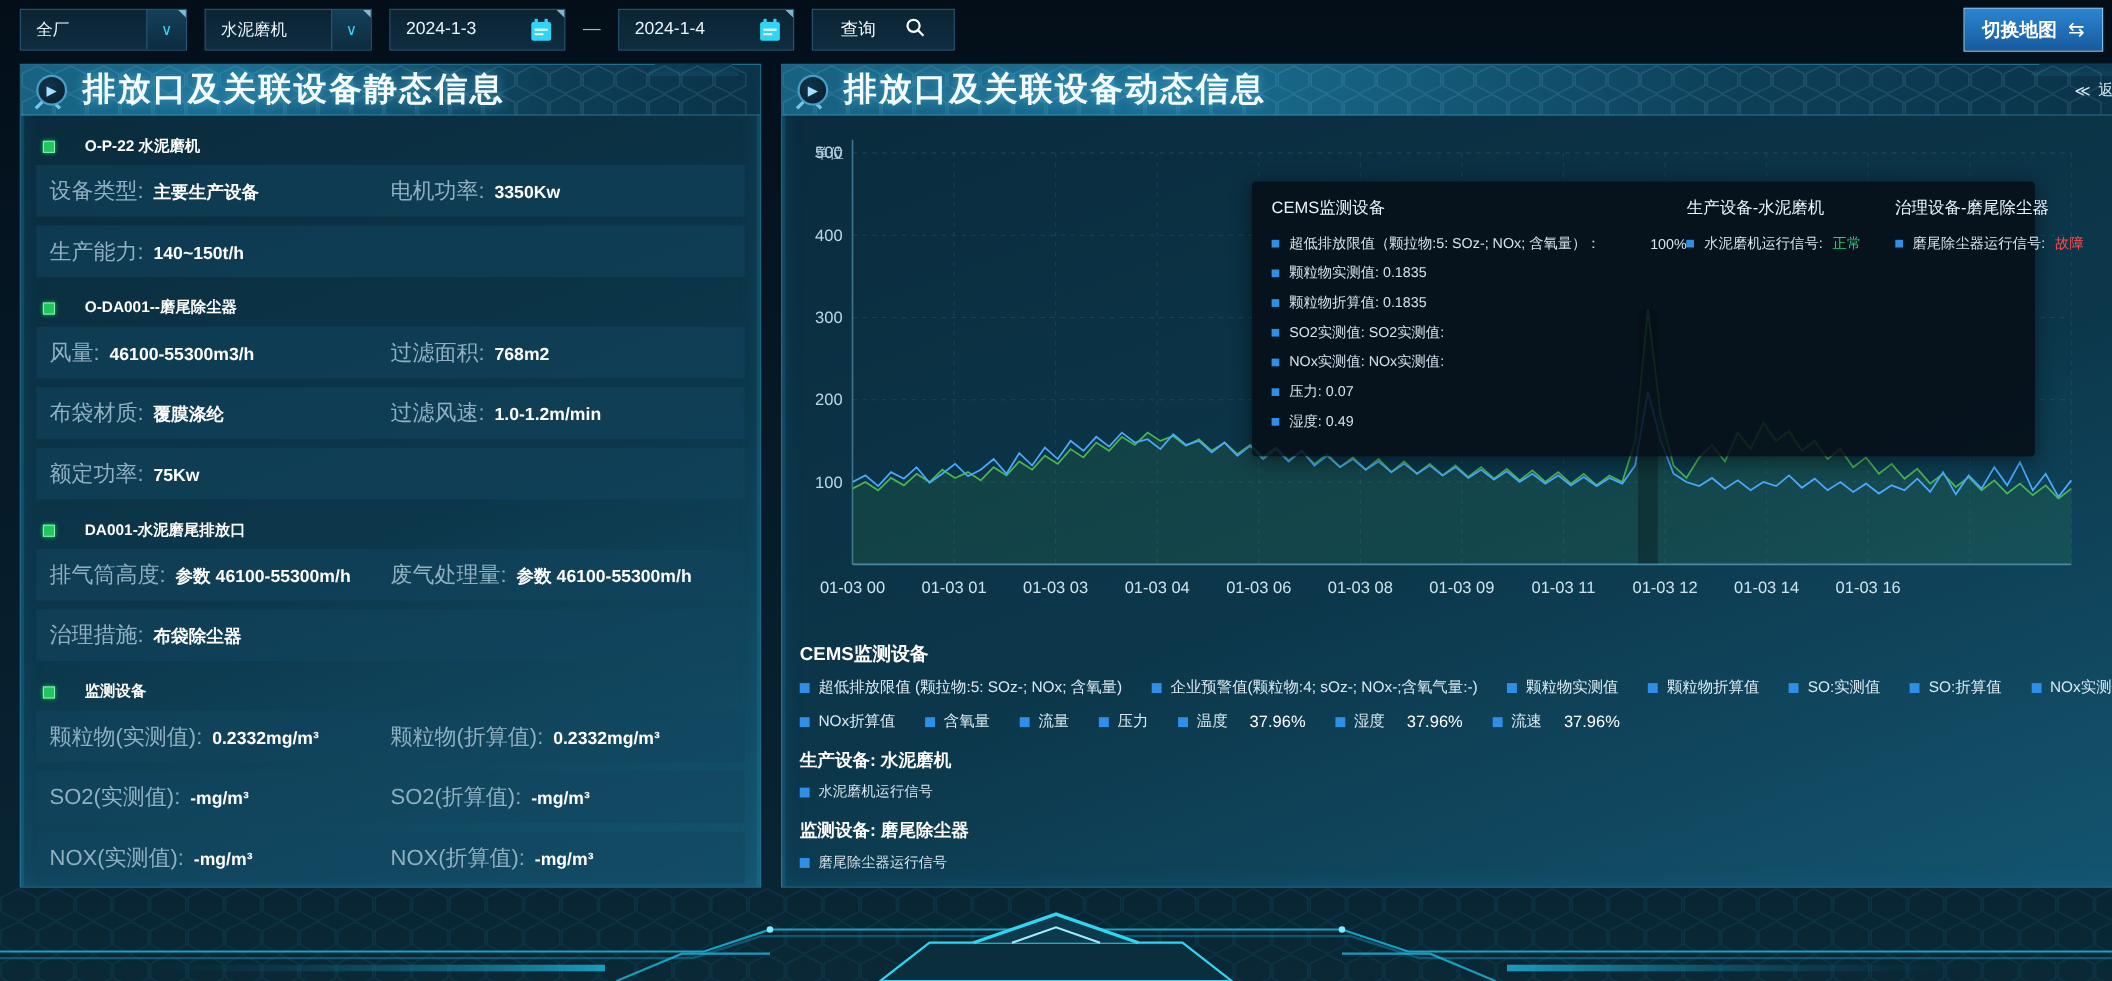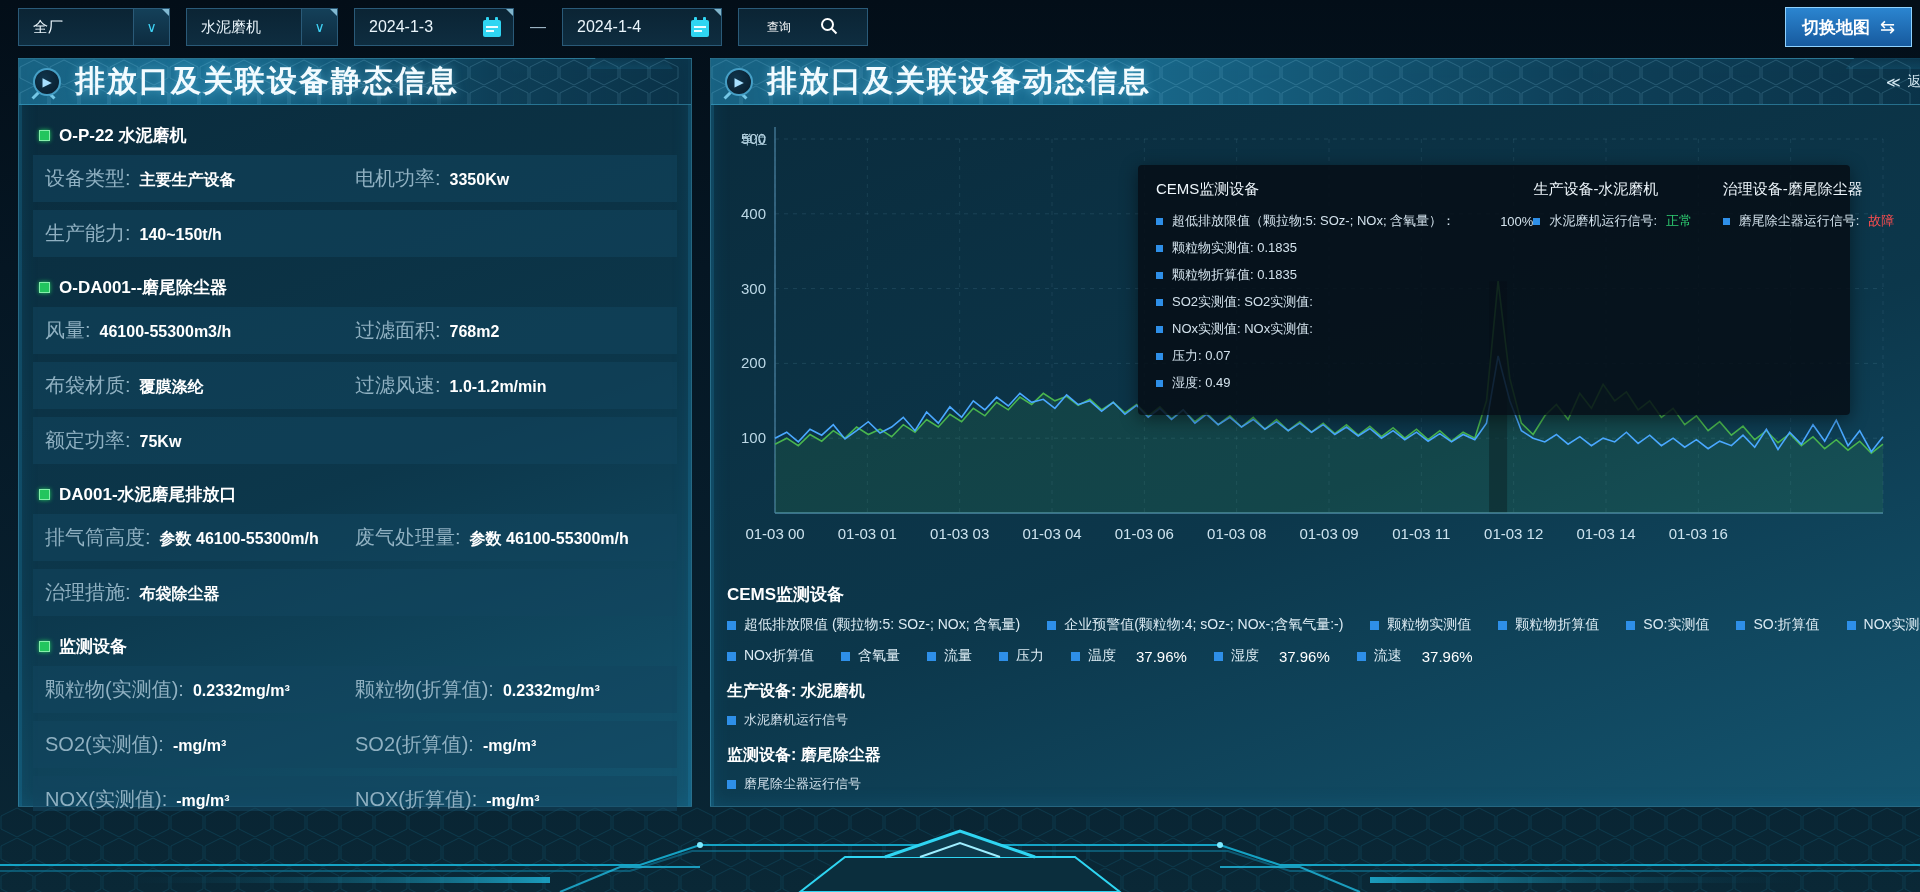--- a/index.html
+++ b/index.html
@@ -18,21 +18,21 @@
   }
   .control::after { content:''; position:absolute; top:0; right:0; border-top:7px solid #9fd9f2; border-left:7px solid transparent; opacity:.8; }
   .select { width:152px; justify-content:space-between; padding-left:14px; font-size:15px; color:#eaf5fb; cursor:pointer; }
   .chev-box { width:36px; height:100%; border-left:1px solid #2a5a78;
     background:linear-gradient(180deg,#144059,#0d2c40); display:flex; align-items:center; justify-content:center;
     color:#3fd2f5; font-size:14px; }
   .datebox { width:160px; justify-content:space-between; padding-left:14px; font-size:16px; color:#eaf5fb; cursor:pointer; }
   .cal-box { width:42px; height:100%; display:flex; align-items:center; justify-content:center; }
   .dash { color:#9fb9c8; font-size:16px; }
   .query-btn { height:38px; width:130px; border:1px solid #2a5a78; background:linear-gradient(180deg,#0b2434,#0e2d40);
-    display:flex; align-items:center; justify-content:space-evenly; font-size:12px; color:#fff; cursor:pointer; }
+    display:flex; align-items:center; justify-content:space-evenly; font-size:16px; color:#fff; cursor:pointer; }
   .switch-map { margin-left:auto; height:40px; padding:0 16px; display:flex; align-items:center; gap:10px;
     background:linear-gradient(180deg,#2b85d0,#175a9e); border:1px solid #8fd2ff; color:#fff;
     font-size:17px; font-weight:bold; cursor:pointer; }
   .swap-glyph { font-size:18px; font-weight:normal; }
 
   
   .main { display:flex; gap:18px; padding:4px 10px 0 18px; height:753px; }
   .panel { position:relative;
     background:linear-gradient(160deg,#0a2b3c 0%,#0c374b 55%,#145570 100%);
     border:1px solid rgba(62,148,180,.55);
@@ -51,21 +51,21 @@
     background:radial-gradient(circle at 38% 35%,#10354c,#081b2a); border:2px solid rgba(90,200,245,.75);
     display:flex; align-items:center; justify-content:center; color:#a8e0ff; font-size:12px; }
   .panel-title { font-size:30px; font-weight:bold; letter-spacing:2px; color:#f2fbff; z-index:1;
     text-shadow:0 0 10px rgba(120,220,255,.5); }
   .panel-header::after { content:''; position:absolute; left:16px; bottom:-2px; width:14px; height:14px;
     border-top:3px solid rgba(140,225,255,.8); border-left:3px solid rgba(140,225,255,.8); transform:rotate(45deg); }
   .back-link { margin-left:auto; z-index:1; color:#d5e9f2; font-size:14px; display:flex; gap:7px; align-items:center; cursor:pointer; }
 
   
   .panel-body { padding:8px 12px; height:706px; overflow:hidden; }
-  .sec-title { display:flex; align-items:center; gap:9px; padding:11px 8px 8px; font-size:17px; font-weight:bold; color:#fff; }
+  .sec-title { display:flex; align-items:center; gap:27px; padding:11px 8px 8px; font-size:14px; font-weight:bold; color:#fff; }
   .sec-bullet { width:11px; height:11px; flex:none; background:#22c55e; box-shadow:0 0 4px #22c55e; border:1px solid #86efac; }
   .info-row { display:flex; background:rgba(18,70,94,.55); margin:0 2px 8px; padding:10px 12px; }
   .cell { flex:1; display:flex; align-items:baseline; }
   .cell .lab { color:#8fb0c1; font-size:20px; white-space:nowrap; }
   .cell .val { color:#fff; font-weight:bold; font-size:16px; margin-left:9px; white-space:nowrap; }
 
   
   .right-body { position:relative; padding:4px 12px 0; height:706px; overflow:hidden; }
   .chart-zone { position:relative; height:466px; }
   .unit-label { position:absolute; left:18px; top:22px; font-size:13px; color:#a9c9d9; }

